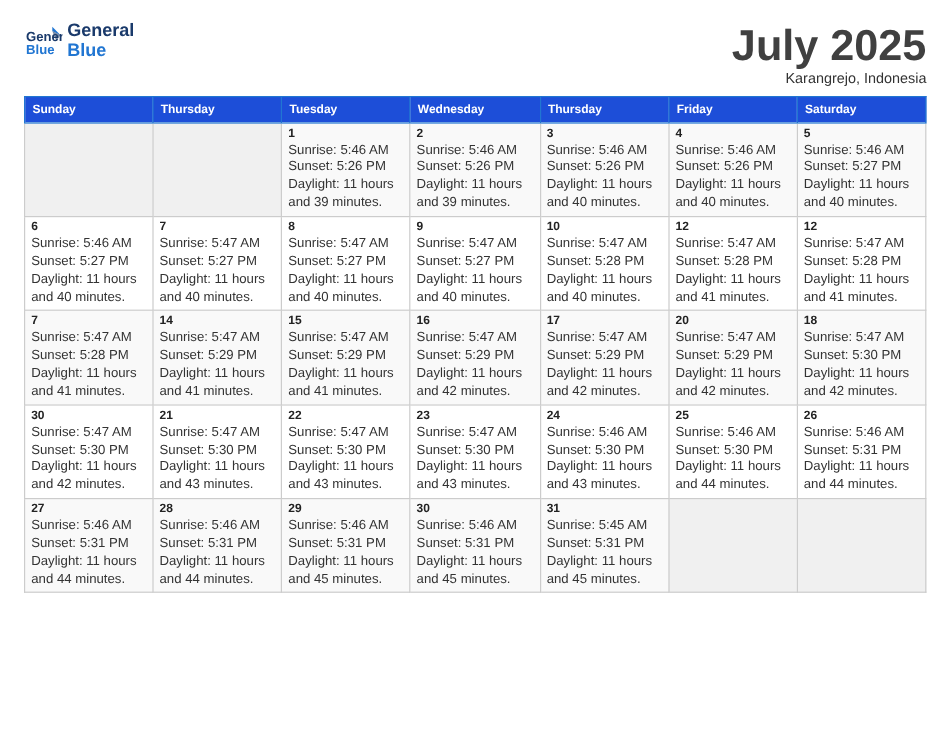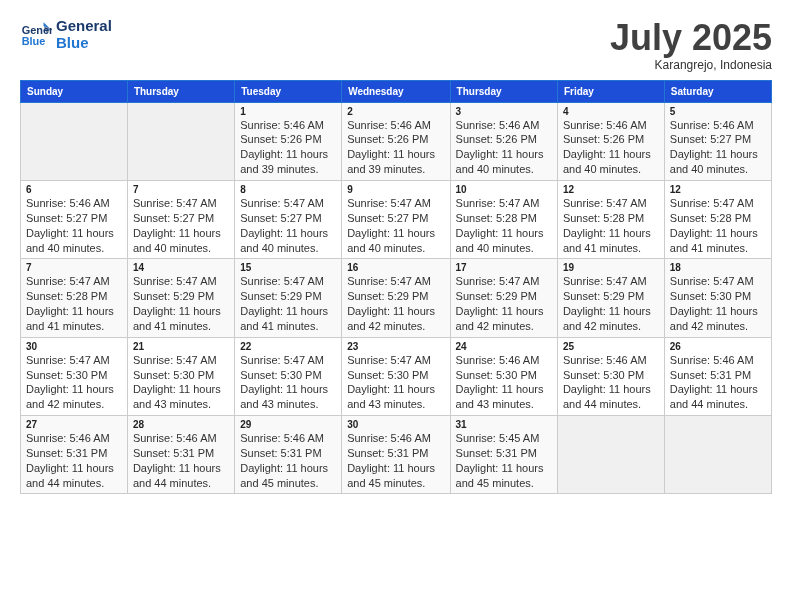--- a/index.html
+++ b/index.html
@@ -244,21 +244,21 @@
 and 42 minutes.</div>
           </td>
           <td>
             <span class="day-num">17</span>
             <div class="day-detail" style="white-space: pre-line;">Sunrise: 5:47 AM
 Sunset: 5:29 PM
 Daylight: 11 hours
 and 42 minutes.</div>
           </td>
           <td>
-            <span class="day-num">19</span>
+            <span class="day-num">20</span>
             <div class="day-detail" style="white-space: pre-line;">Sunrise: 5:47 AM
 Sunset: 5:29 PM
 Daylight: 11 hours
 and 42 minutes.</div>
           </td>
           <td>
             <span class="day-num">18</span>
             <div class="day-detail" style="white-space: pre-line;">Sunrise: 5:47 AM
 Sunset: 5:30 PM
 Daylight: 11 hours

